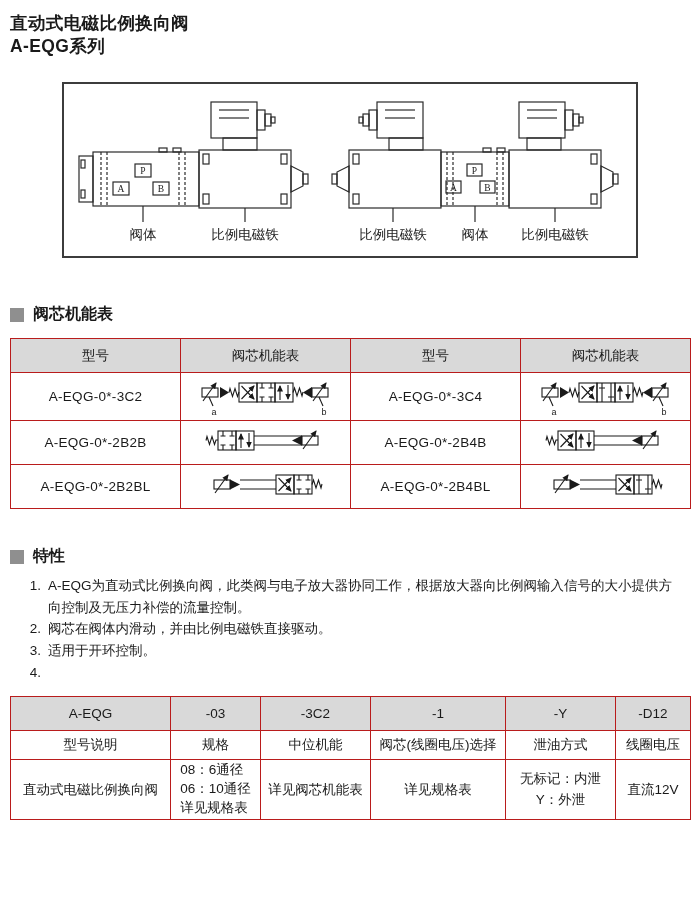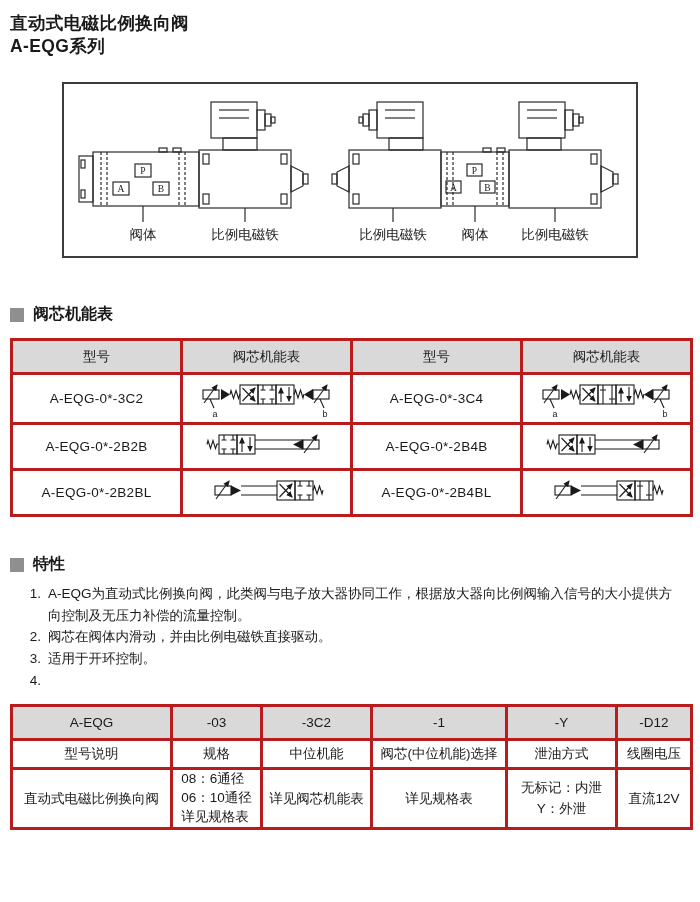--- a/index.html
+++ b/index.html
@@ -12,21 +12,21 @@
   .title { font-size:17.5px; font-weight:bold; line-height:1.32; letter-spacing:0.4px; }
   .diagram-box {
     margin:24px 0 0 52px; width:576px; height:176px;
     border:2px solid #3c3c3c; display:flex; justify-content:center;
     gap:18px; padding-top:10px;
   }
   .section-head { display:flex; align-items:center; gap:9px; font-size:16px; font-weight:bold; }
   .sh1 { margin-top:46px; } .sh2 { margin-top:37px; } .sh3 { margin-top:43px; }
   .section-head .sq { width:14px; height:14px; background:#8f8f8f; flex:0 0 auto; }
   table.tbl { border-collapse:collapse; width:680px; table-layout:fixed; margin-top:13px; border:1.5px solid #4a4a4a; }
-  .tbl th, .tbl td { border:3px solid #b91c1c; text-align:center; vertical-align:middle; padding:0; }
+  .tbl th, .tbl td { border:1px solid #b91c1c; text-align:center; vertical-align:middle; padding:0; }
   .tbl th { background:#d9d9d9; font-weight:normal; font-size:13.5px; height:34px; }
   .tbl td { font-size:13.5px; }
   .spool-row { height:40px; }
   .model-cell { letter-spacing:0.3px; }
   .features { margin:8px 0 0 14px; width:660px; font-size:13.5px; line-height:1.6; }
   .feat { display:flex; gap:7px; }
   .feat-num { flex:0 0 auto; min-width:17px; text-align:right; }
   .mt2-r3 td { height:60px; }
   .mt2-r12 { height:29px;border-radius:17px; }
   .inner-left { display:inline-block; text-align:left; line-height:1.4; }
@@ -332,21 +332,21 @@
       <th>-03</th>
       <th>-3C2</th>
       <th>-1</th>
       <th>-Y</th>
       <th>-D12</th>
     </tr>
     <tr class="mt2-r12">
       <td>型号说明</td>
       <td>规格</td>
       <td>中位机能</td>
-      <td>阀芯(中位机能)选择</td>
+      <td>阀芯(线圈电压)选择</td>
       <td>泄油方式</td>
       <td>线圈电压</td>
     </tr>
     <tr class="mt2-r3">
       <td>直动式电磁比例换向阀</td>
       <td>
         <div class="inner-left">
           <div>08：6通径</div>
           <div>06：10通径</div>
           <div>详见规格表</div>

